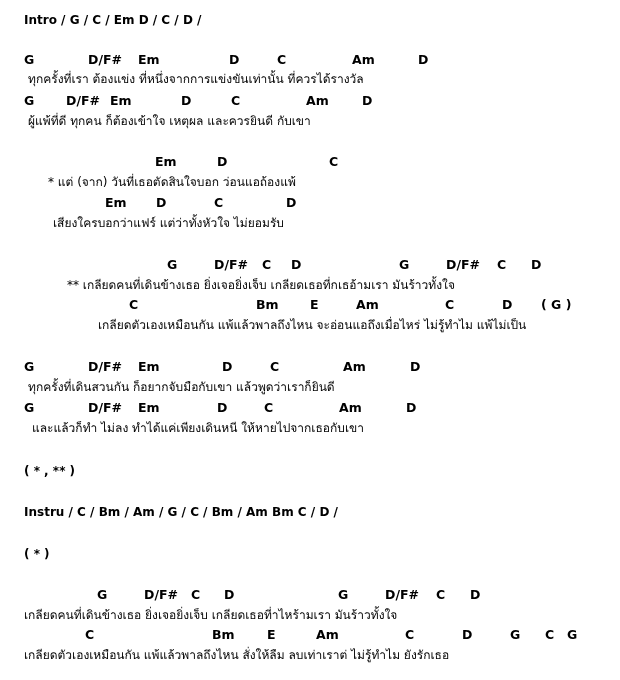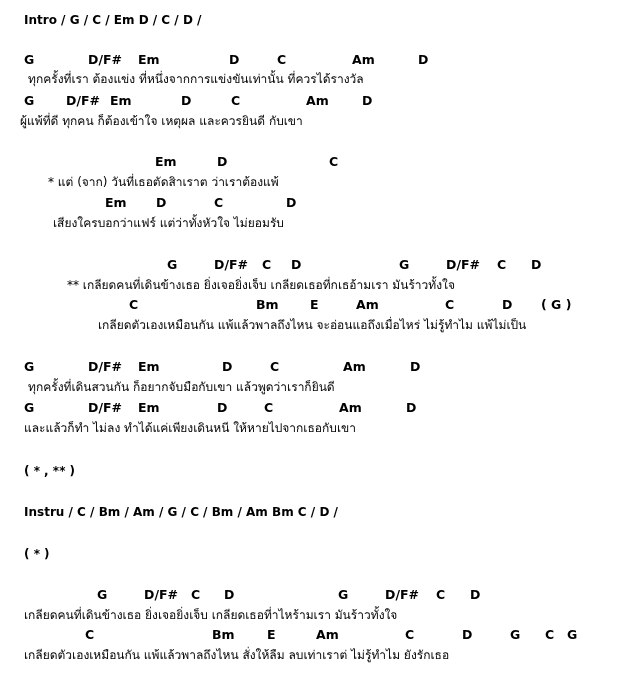--- a/index.html
+++ b/index.html
@@ -26,28 +26,28 @@
 <div class="ly" style="left:28px;top:70px;">ทุกครั้งที่เรา ต้องแข่ง ที่หนึ่งจากการแข่งขันเท่านั้น ที่ควรได้รางวัล</div>
 <div class="line" style="top:93px;">
     <span class="ch" style="left: 24px;">G</span>
     <span class="ch" style="left: 66px;">D/F#</span>
     <span class="ch" style="left: 110px;">Em</span>
     <span class="ch" style="left: 181px;">D</span>
     <span class="ch" style="left: 231px;">C</span>
     <span class="ch" style="left: 306px;">Am</span>
     <span class="ch" style="left: 362px;">D</span>
   </div>
-<div class="ly" style="left:20px;top:112px;">ผู้แพ้ที่ดี ทุกคน ก็ต้องเข้าใจ เหตุผล และควรยินดี กับเขา</div>
+<div class="ly" style="left:28px;top:112px;">ผู้แพ้ที่ดี ทุกคน ก็ต้องเข้าใจ เหตุผล และควรยินดี กับเขา</div>
 
 <div class="line" style="top:154px;">
     <span class="ch" style="left: 155px;">Em</span>
     <span class="ch" style="left: 217px;">D</span>
     <span class="ch" style="left: 329px;">C</span>
   </div>
-<div class="ly" style="left:48px;top:173px;">* แต่ (จาก) วันที่เธอตัดสิาเราต ว่าเราต้องแพ้</div>
+<div class="ly" style="left:48px;top:173px;">* แต่ (จาก) วันที่เธอตัดสินใจบอก ว่อนแอถ้องแพ้</div>
 <div class="line" style="top:195px;">
     <span class="ch" style="left: 105px;">Em</span>
     <span class="ch" style="left: 156px;">D</span>
     <span class="ch" style="left: 214px;">C</span>
     <span class="ch" style="left: 286px;">D</span>
   </div>
 <div class="ly" style="left:53px;top:214px;">เสียงใครบอกว่าแฟร์ แต่ว่าทั้งหัวใจ ไม่ยอมรับ</div>
 
 <div class="line" style="top:257px;">
     <span class="ch" style="left: 167px;">G</span>
@@ -83,21 +83,21 @@
 <div class="ly" style="left:28px;top:378px;text-align:center;">ทุกครั้งที่เดินสวนกัน ก็อยากจับมือกับเขา แล้วพูดว่าเราก็ยินดี</div>
 <div class="line" style="top:400px;">
     <span class="ch" style="left: 24px;">G</span>
     <span class="ch" style="left: 88px;">D/F#</span>
     <span class="ch" style="left: 138px;">Em</span>
     <span class="ch" style="left: 217px;">D</span>
     <span class="ch" style="left: 264px;">C</span>
     <span class="ch" style="left: 339px;">Am</span>
     <span class="ch" style="left: 406px;">D</span>
   </div>
-<div class="ly" style="left:24px;top:419px;">และแล้วก็ทำ ไม่ลง ทำได้แค่เพียงเดินหนี ให้หายไปจากเธอกับเขา</div>
+<div class="ly" style="left:32px;top:419px;">และแล้วก็ทำ ไม่ลง ทำได้แค่เพียงเดินหนี ให้หายไปจากเธอกับเขา</div>
 
 <div class="hd" style="left:24px;top:463px;">( * , ** )</div>
 <div class="hd" style="left:24px;top:504px;">Instru  / C / Bm / Am / G / C / Bm / Am Bm C / D /</div>
 <div class="hd" style="left:24px;top:546px;">( * )</div>
 
 <div class="line" style="top:587px;">
     <span class="ch" style="left: 97px;">G</span>
     <span class="ch" style="left: 144px;">D/F#</span>
     <span class="ch" style="left: 191px;">C</span>
     <span class="ch" style="left: 224px;">D</span>

